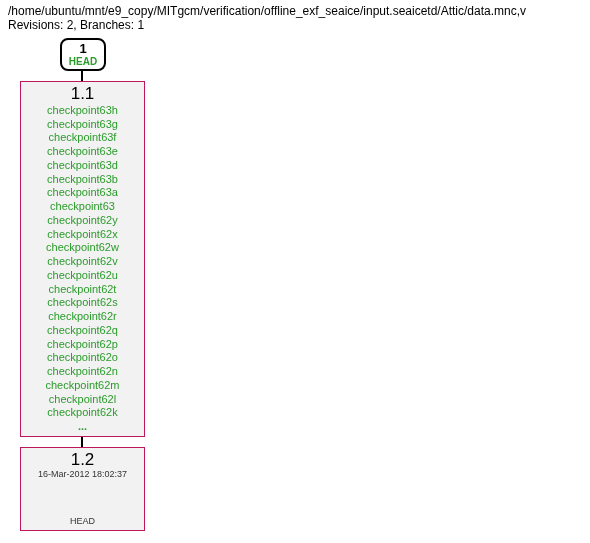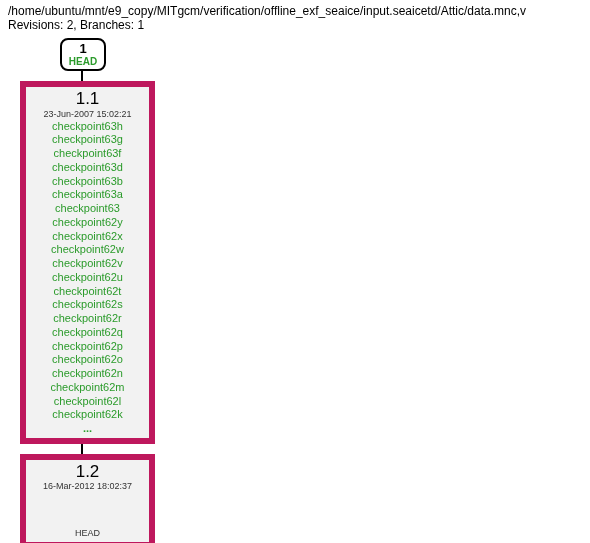--- a/index.html
+++ b/index.html
@@ -44,21 +44,21 @@
     line-height: 1.1;
   }
   .vline {
     width: 2px;
     height: 10px;
     background: #000;
     margin-left: 73px;
   }
   .rev-box {
     width: 123px;
-    border: 6px solid #be185d;
+    border: 1px solid #be185d;
     background: #f2f2f2;
     margin-left: 12px;
     text-align: center;
     padding: 2px 0 2px 0;
   }
   .rev-num {
     font-size: 17px;
     line-height: 1.15;
   }
   .rev-date {
@@ -95,25 +95,25 @@
 
   <div class="branch-box">
     <div class="branch-num">1</div>
     <div class="branch-label">HEAD</div>
   </div>
 
   <div class="vline"></div>
 
   <div class="rev-box">
     <div class="rev-num">1.1</div>
-    <div class="rev-date">23-Jun-2007 15:02:21</div>
     <div id="tags1">
         <div class="tag">checkpoint63h</div>
         <div class="tag">checkpoint63g</div>
         <div class="tag">checkpoint63f</div>
+        <div class="tag">checkpoint63e</div>
         <div class="tag">checkpoint63d</div>
         <div class="tag">checkpoint63b</div>
         <div class="tag">checkpoint63a</div>
         <div class="tag">checkpoint63</div>
         <div class="tag">checkpoint62y</div>
         <div class="tag">checkpoint62x</div>
         <div class="tag">checkpoint62w</div>
         <div class="tag">checkpoint62v</div>
         <div class="tag">checkpoint62u</div>
         <div class="tag">checkpoint62t</div>

